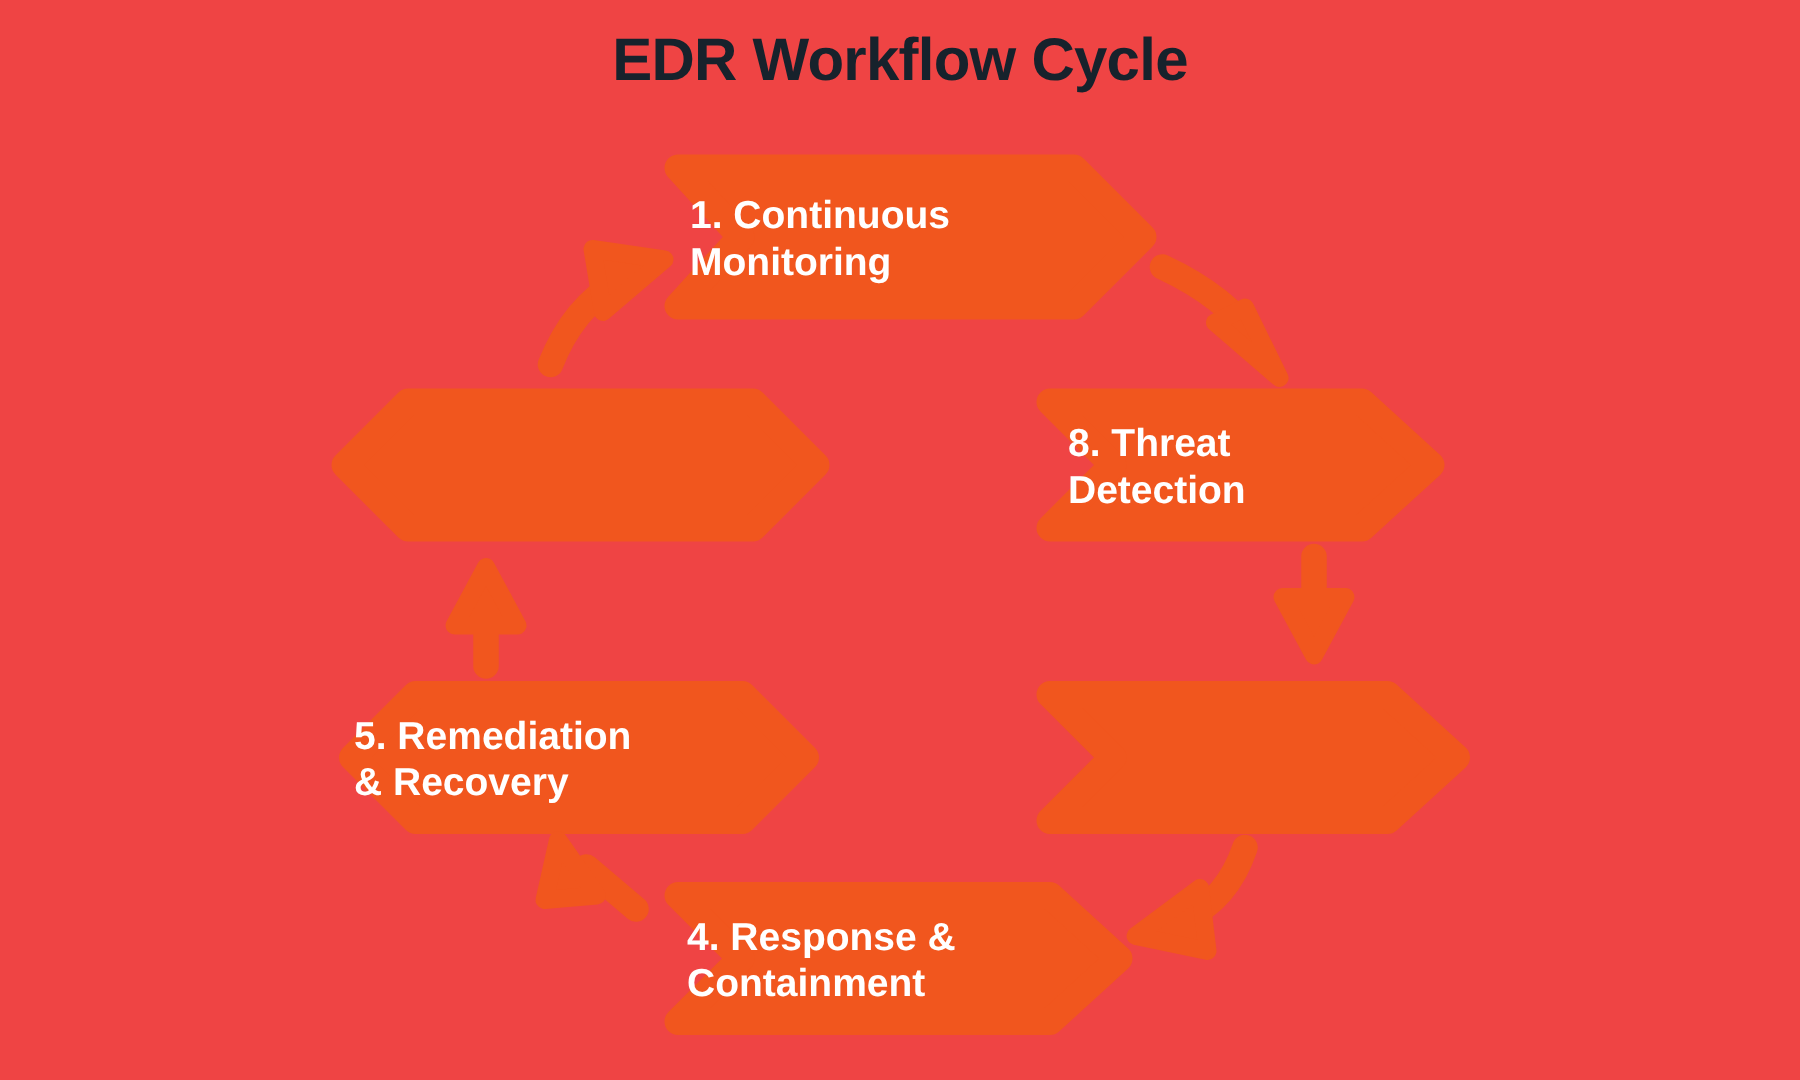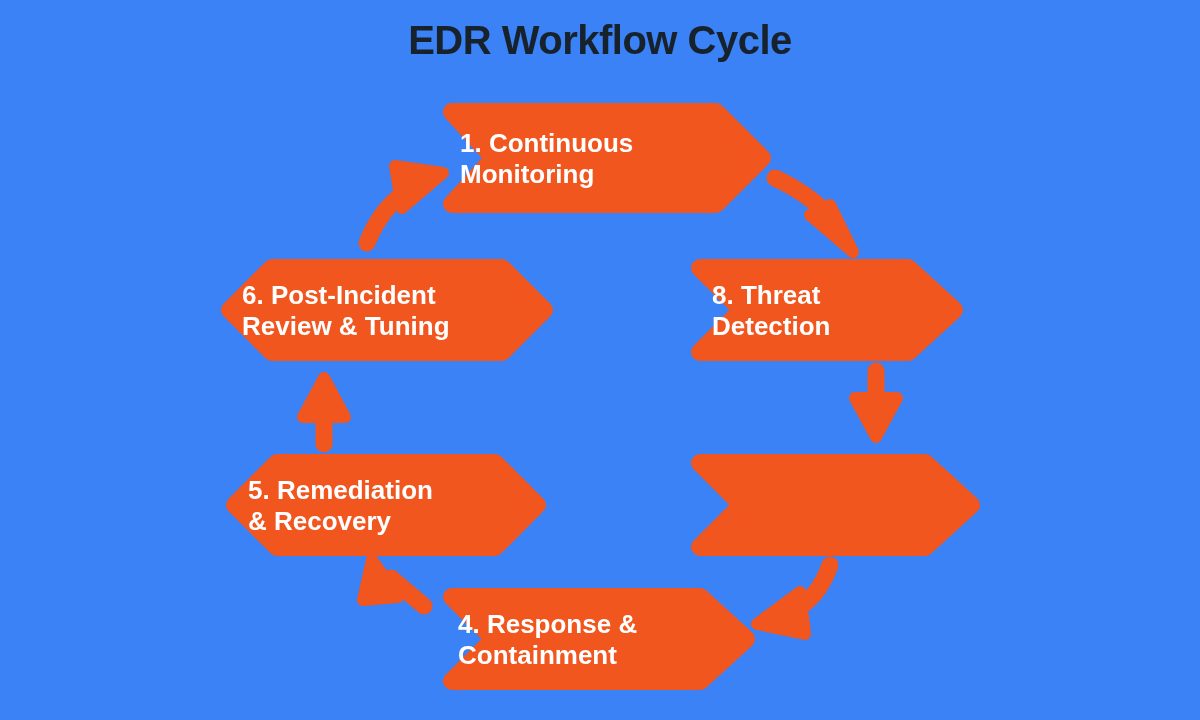--- a/index.html
+++ b/index.html
@@ -4,21 +4,21 @@
 <style>
   html, body {
     margin: 0;
     padding: 0;
     background: #ffffff;
   }
   #canvas {
     position: relative;
     width: 1200px;
     height: 720px;
-    background: #3b82f6;
+    background: #ef4444;
     overflow: hidden;
     font-family: "Liberation Sans", sans-serif;
   }
   #title {
     position: absolute;
     top: 18px;
     left: 0;
     width: 1200px;
     text-align: center;
     font-family: "Liberation Sans", sans-serif;
@@ -102,19 +102,17 @@
   <div class="step-label" style="left:460px; top:128px; width:260px;">1. Continuous
 Monitoring</div>
 
   <div class="step-label" style="left:712px; top:280px; width:240px;">8. Threat
 Detection</div>
 
 
   <div class="step-label" style="left:458px; top:609px; width:254px;">4. Response &amp;
 Containment</div>
 
-  <div class="step-label" style="left:248px; top:475px; width:264px;">5. Remediation
+  <div class="step-label" style="left:236px; top:475px; width:264px;">5. Remediation
 &amp; Recovery</div>
 
-  <div class="step-label" style="left:242px; top:280px; width:290px;">6. Post-Incident
-Review &amp; Tuning</div>
 
 </div>
 
 </body></html>

